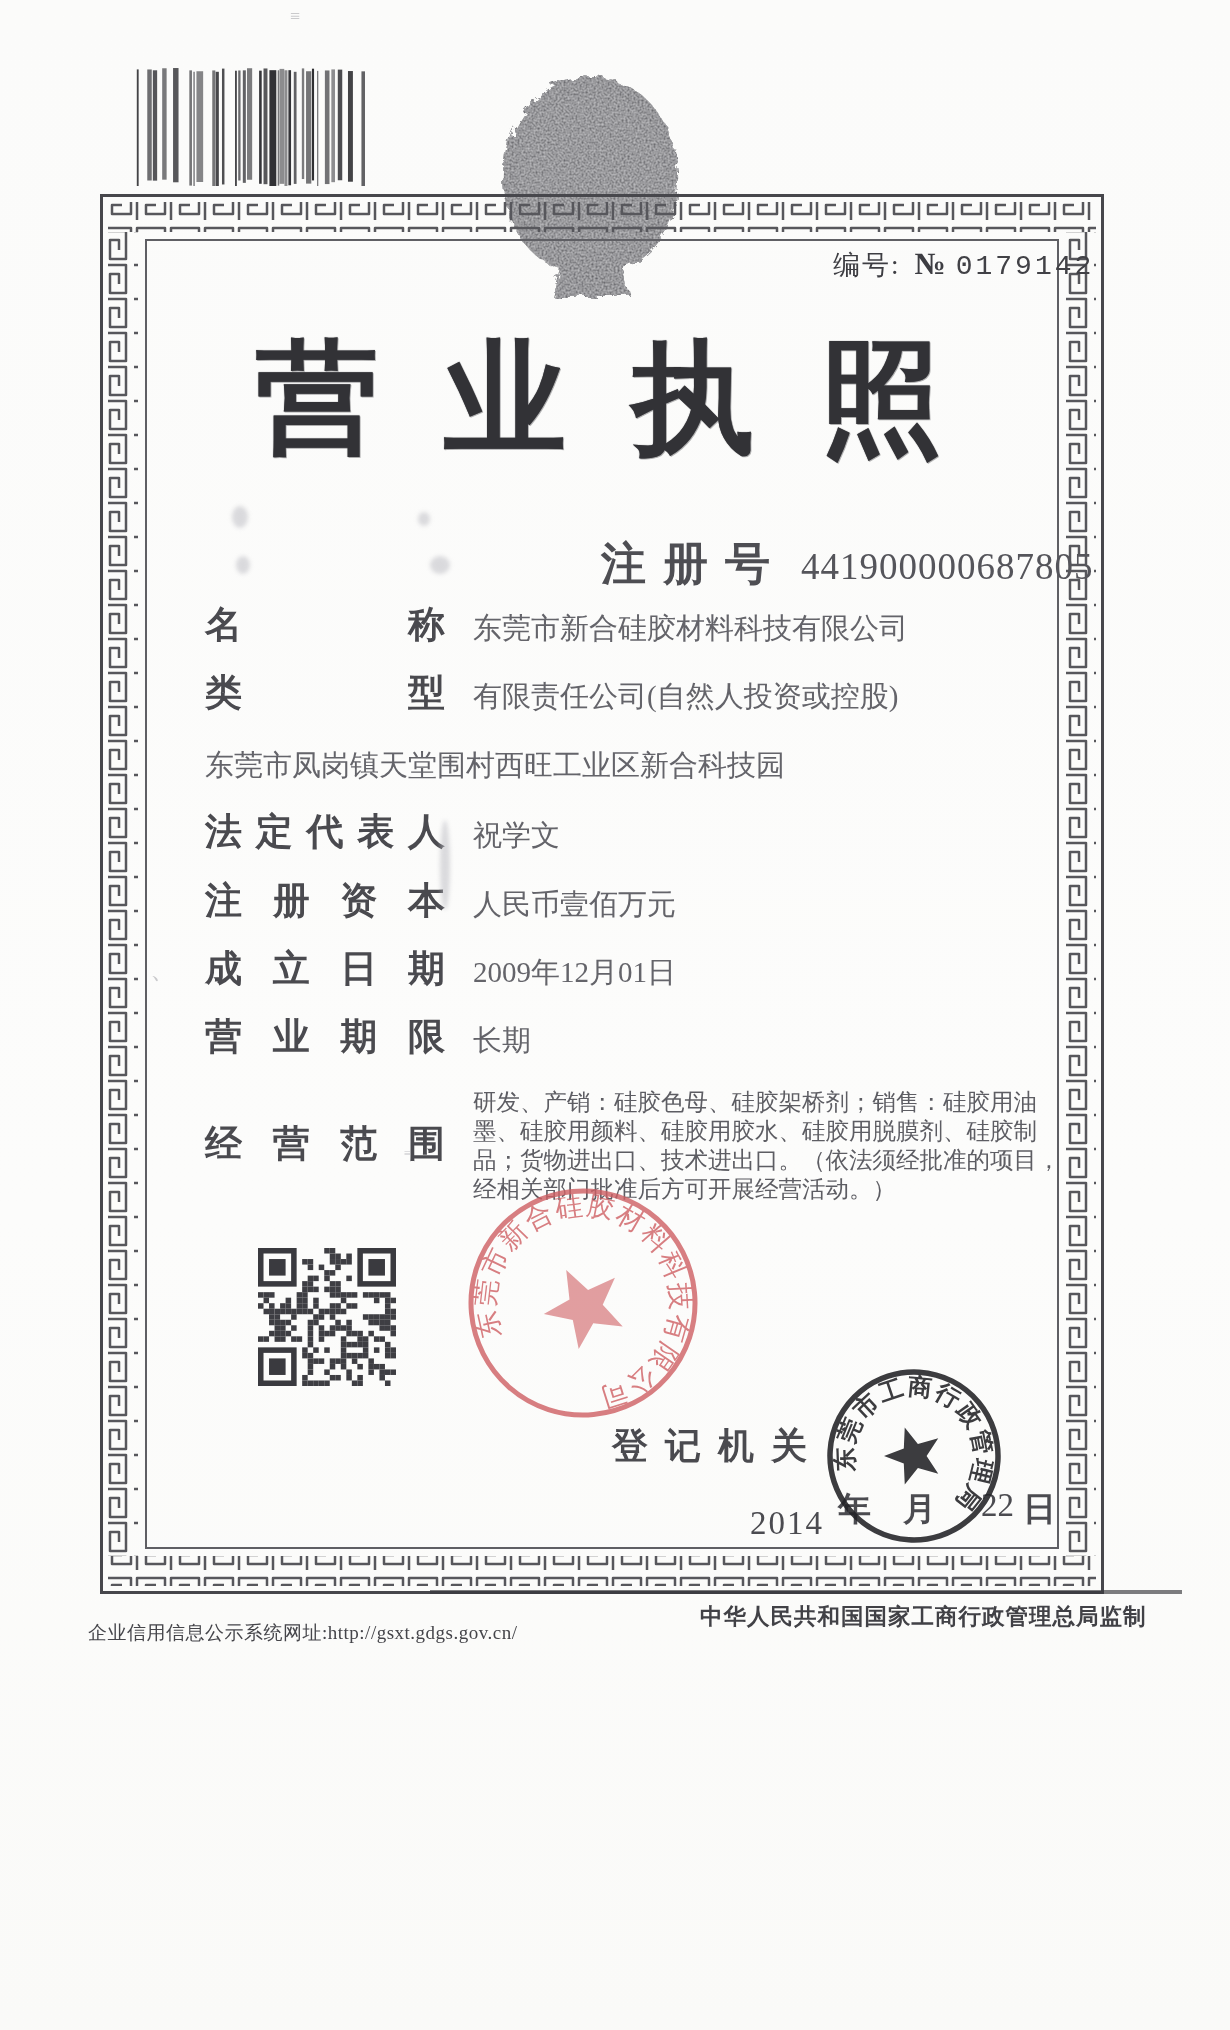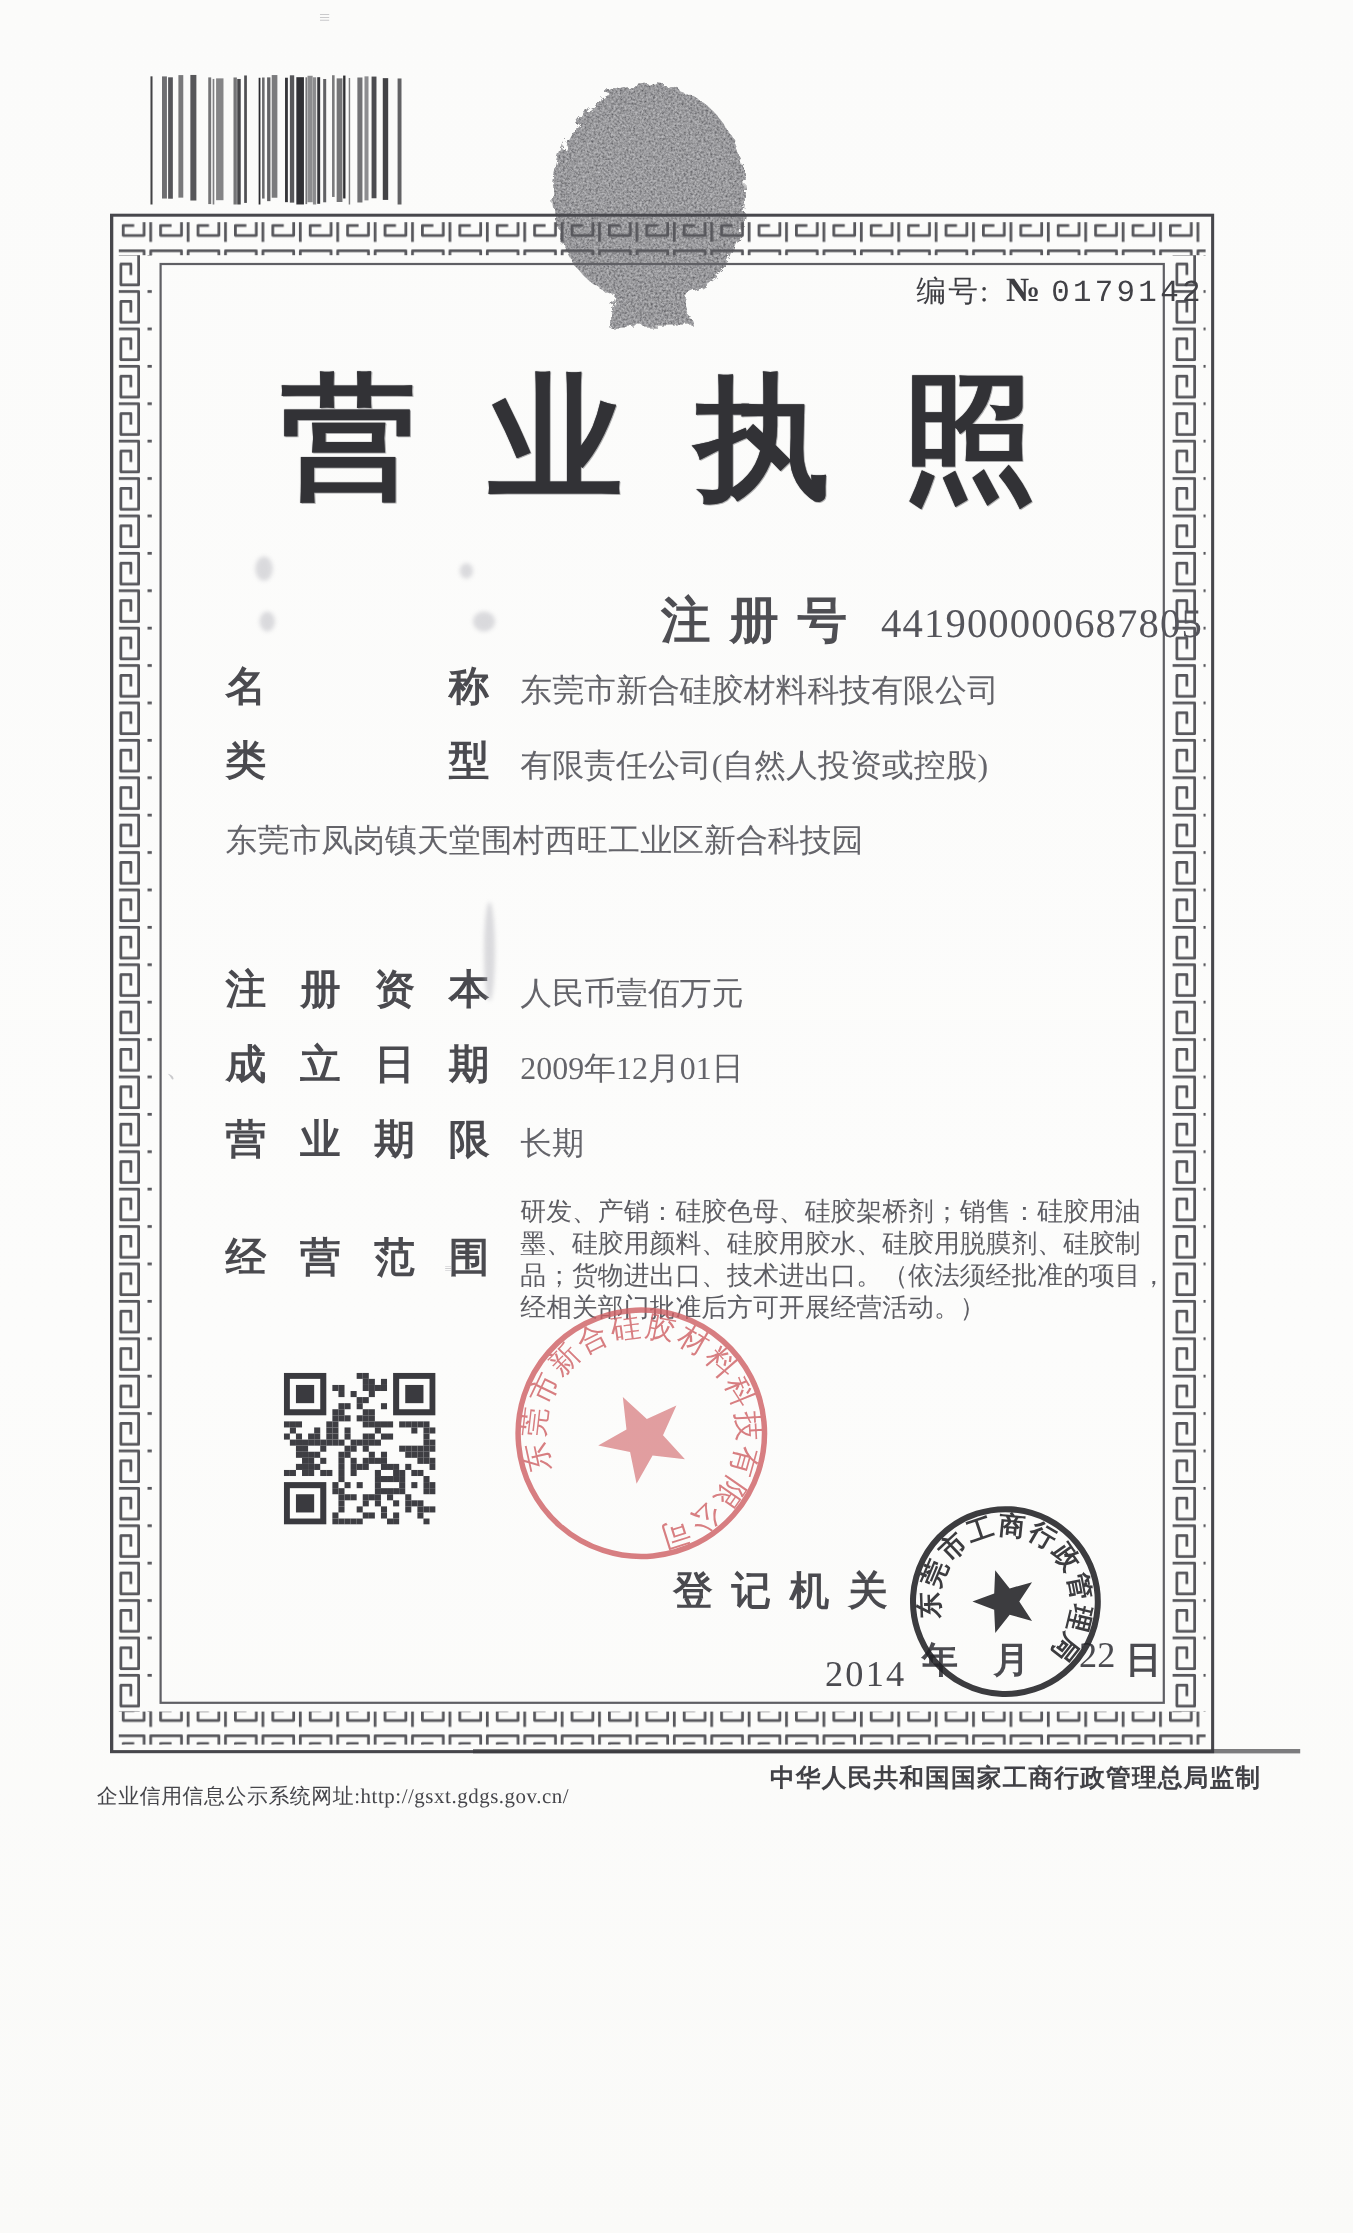--- a/index.html
+++ b/index.html
@@ -140,20 +140,24 @@
   <div class="row" style="top:604px">
     <span class="flabel">名称</span>
     <span class="fvalue">东莞市新合硅胶材料科技有限公司</span>
   </div>
   <div class="row" style="top:672px">
     <span class="flabel">类型</span>
     <span class="fvalue">有限责任公司(自然人投资或控股)</span>
   </div>
   <div class="row" style="top:741px">
     <span class="fvalue">东莞市凤岗镇天堂围村西旺工业区新合科技园</span>
+  </div>
+  <div class="row" style="top:811px">
+    <span class="flabel">法定代表人</span>
+    <span class="fvalue">祝学文</span>
   </div>
   <div class="row" style="top:880px">
     <span class="flabel">注册资本</span>
     <span class="fvalue">人民币壹佰万元</span>
   </div>
   <div class="row" style="top:948px">
     <span class="flabel">成立日期</span>
     <span class="fvalue">2009年12月01日</span>
   </div>
   <div class="row" style="top:1016px">

